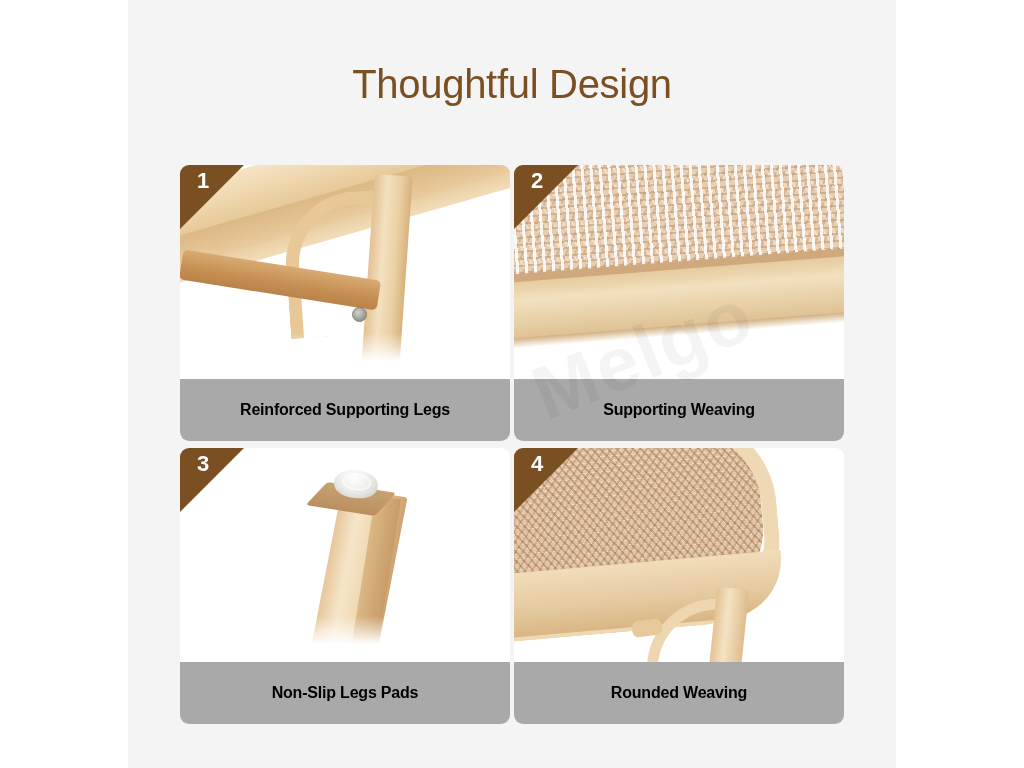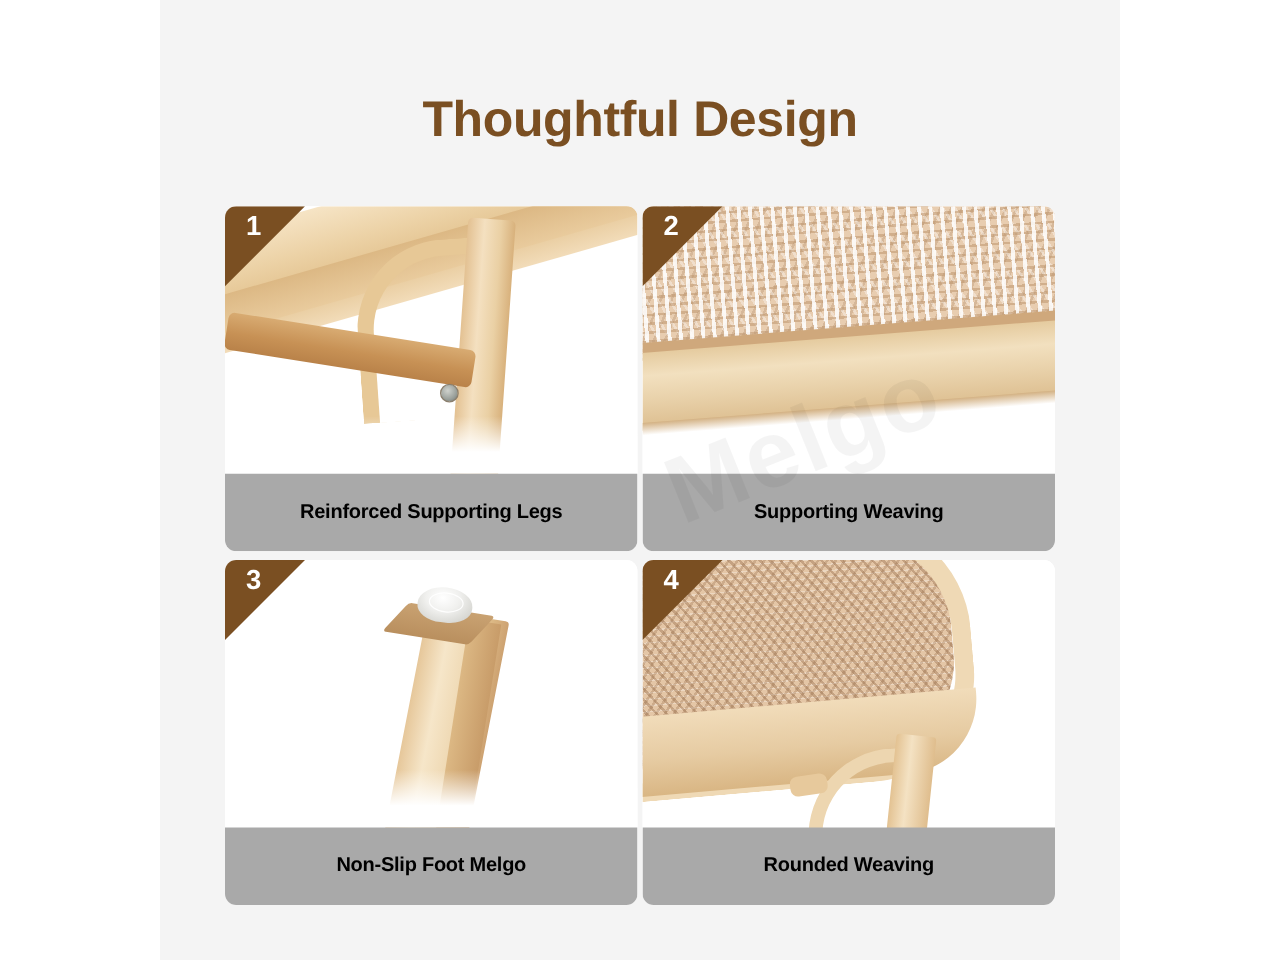--- a/index.html
+++ b/index.html
@@ -26,25 +26,25 @@
     top: 0;
     width: 768px;
     height: 768px;
     background: #f4f4f4;
   }
 
   
   #heading {
     position: absolute;
     left: 0;
-    top: 74px;
+    top: 62px;
     width: 768px;
     text-align: center;
     font-size: 40px;
-    font-weight: bold;
+    font-weight: normal;
     letter-spacing: -0.3px;
     color: #7a4f22;
     font-family: "Liberation Sans", sans-serif;
   }
 
   
   #grid {
     position: absolute;
     left: 52px;
     top: 165px;
@@ -376,21 +376,21 @@
           <div class="c3-leg"></div>
           <div class="c3-leg-face"></div>
           <div class="c3-top"></div>
           <div class="c3-pad"></div>
           <div class="c3-pad-ring"></div>
         </div>
         <div class="soft-white-bottom"></div>
         <div class="badge"></div>
         <div class="badge-num">3</div>
         <div class="caption">
-          <span>Non-Slip Foot Melgo</span>
+          <span>Non-Slip Legs Pads</span>
         </div>
       </div>
 
       <div class="card">
         <div class="photo">
           <div class="c4-seat"></div>
           <div class="c4-frame"></div>
           <div class="c4-apron"></div>
           <div class="c4-curve"></div>
           <div class="c4-stub"></div>

